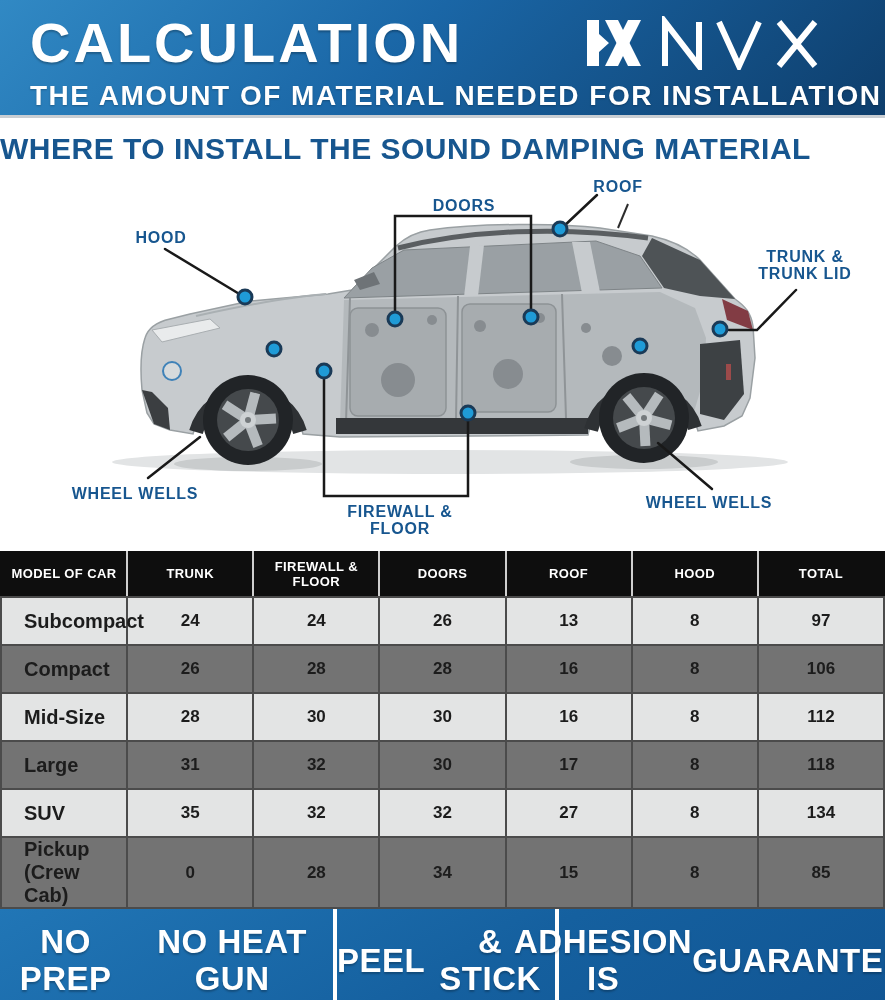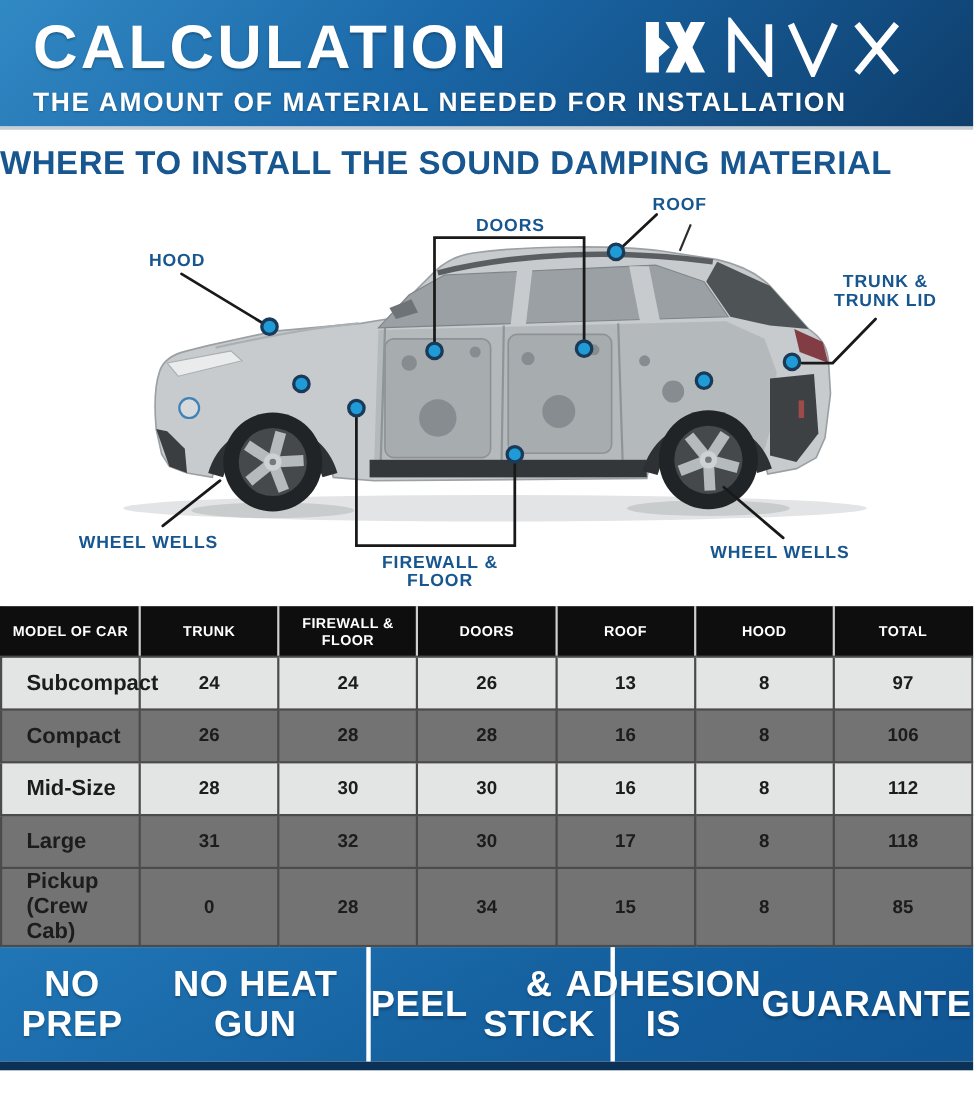--- a/index.html
+++ b/index.html
@@ -14,21 +14,21 @@
     background:linear-gradient(135deg,#3189c4 0%, #1a66a6 45%, #0e3e6c 100%);
     border-bottom:3px solid #c9ced3;
   }
   .header-title {
     position:absolute; left:30px; top:10px;
     font-size:56px; font-weight:bold; color:#ffffff; letter-spacing:3px;
     text-shadow:0 2px 2px rgba(0,0,0,.25);
   }
   .header-subtitle {
     position:absolute; left:30px; top:80px;
-    font-size:24px; font-weight:bold; color:#ffffff; letter-spacing:1.5px;
+    font-size:28px; font-weight:bold; color:#ffffff; letter-spacing:1.5px;
     text-shadow:0 1px 2px rgba(0,0,0,.25);
   }
   .brand { position:absolute; right:28px; top:16px; width:270px; height:54px; }
   
   .section-title {
     width:885px; text-align:left; margin-top:14px; height:36px;
     font-size:30px; font-weight:bold; color:#17568f; letter-spacing:.5px;
   }
   
   .car-area { position:relative; width:885px; height:383px; background:#ffffff; }
@@ -258,20 +258,29 @@
       </tr>
       <tr>
         <td class="model">Large</td>
         <td>31</td>
         <td>32</td>
         <td>30</td>
         <td>17</td>
         <td>8</td>
         <td>118</td>
       </tr>
+      <tr class="alt">
+        <td class="model">SUV</td>
+        <td>35</td>
+        <td>32</td>
+        <td>32</td>
+        <td>27</td>
+        <td>8</td>
+        <td>134</td>
+      </tr>
       <tr>
         <td class="model">Pickup (Crew Cab)</td>
         <td>0</td>
         <td>28</td>
         <td>34</td>
         <td>15</td>
         <td>8</td>
         <td>85</td>
       </tr>
     </tbody>

